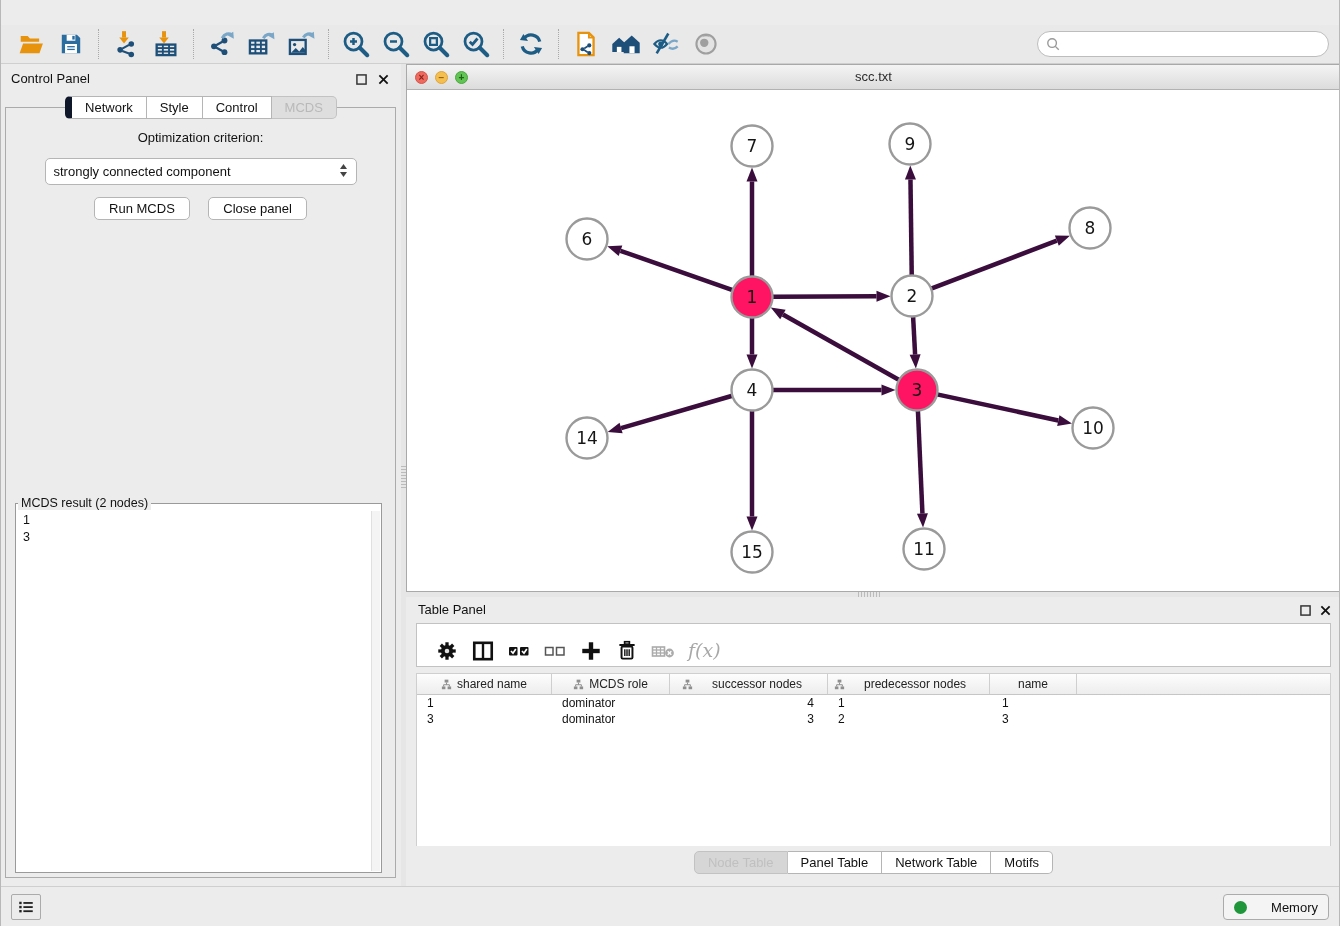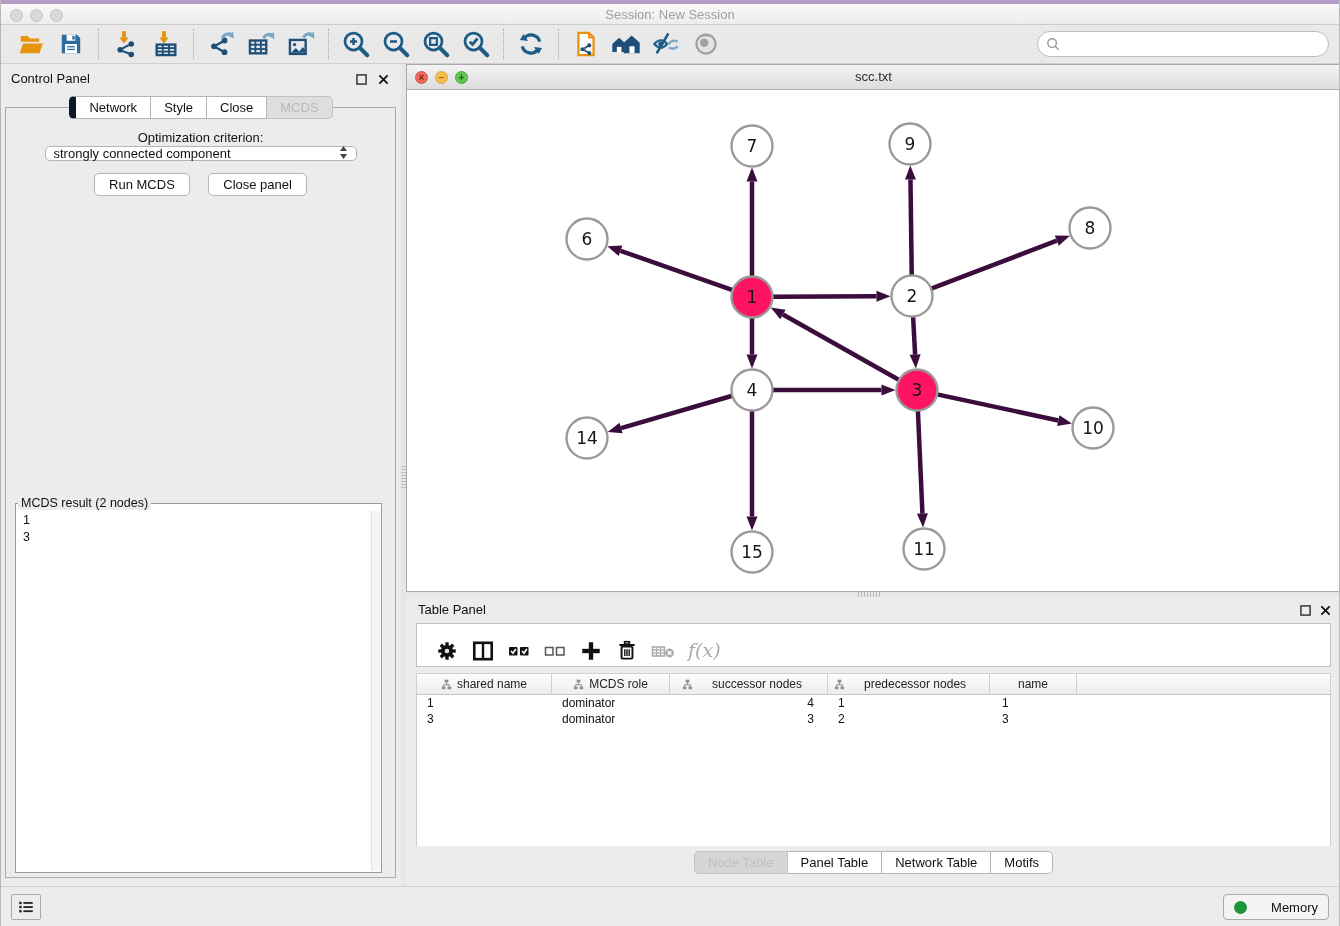--- a/index.html
+++ b/index.html
@@ -35,21 +35,21 @@
   .panel-ctl { position:absolute; top:7px; }
   .cp-tabs { position:absolute; top:32px; left:0; right:0; text-align:center; z-index:3; }
   .cp-tab { display:inline-block; font-size:13px; padding:3px 13px; background:#fff;
     border:1px solid #b5b5b5; border-left:none; color:#111; cursor:default; }
   .cp-tab:first-child { border-left:7px solid #0f172a; border-radius:5px 0 0 5px; }
   .cp-tab.active { background:#dedede; color:#b9b9b9; border-radius:0 5px 5px 0;
     border-color:#c2c2c2; }
   .cp-body { position:absolute; left:4px; right:5px; top:43px; bottom:8px;
     border:1px solid #ababab; background:#ececec; }
   .opt-label { margin-top:22px; text-align:center; font-size:13px; color:#111; }
-  .dropdown { margin:1px auto 0 auto; width:312px; height:15px; background:#fff;
+  .dropdown { margin:13px auto 0 auto; width:312px; height:27px; background:#fff;
     border:1px solid #b5b5b5; border-radius:5px; display:flex; align-items:center;
     font-size:13px; padding:0 8px; color:#111; }
   .dropdown .dd-arrows { margin-left:auto; }
   .btn-row { margin-top:12px; text-align:center; }
   .mac-btn { display:inline-block; font-size:13px; color:#111; background:#fff;
     border:1px solid #b5b5b5; border-radius:5px; padding:3px 14px; margin:0 7px; }
   .result-box { position:absolute; left:9px; right:13px; top:388px; bottom:4px;
     border:1px solid #9a9a9a; background:#fff; }
   .result-box legend { font-size:12.5px; color:#111; background:#ececec; padding:0 3px; margin-left:2px;}
   .result-lines { font-size:12.5px; color:#111; padding:2px 0 0 7px; line-height:17px; }
@@ -110,26 +110,20 @@
   .memory-btn { position:absolute; right:10px; top:7px; height:26px; background:#f4f4f4;
     border:1px solid #ababab; border-radius:4px; display:flex; align-items:center;
     padding:0 10px; gap:24px; font-size:13px; color:#111; }
   .memory-dot { width:13px; height:13px; border-radius:50%; background:#1e9639; }
 </style>
 </head>
 <body>
 
 <div id="app">
 
-  <div class="titlebar">
-    <span class="traffic" style="left:9px"></span>
-    <span class="traffic" style="left:29px"></span>
-    <span class="traffic" style="left:49px"></span>
-    <div class="win-title">Session: New Session</div>
-  </div>
 
   <div class="toolbar">
     <div class="tb-btn">
       <svg width="28" height="26" viewBox="0 0 24 24">
           <path d="M2.5 4.5h6.5l2 2.5h8.5v3H2.5z" fill="#e8930e"></path>
           <path d="M1.5 20.5l3.2-9H23l-3.2 9z" fill="#e8930e"></path>
         </svg>
     </div>
     <div class="tb-btn">
       <svg width="26" height="26" viewBox="0 0 24 24">
@@ -287,21 +281,21 @@
           <rect x="1" y="1" width="10" height="10" fill="none" stroke="#333" stroke-width="1.6"></rect>
         </svg>
     </span>
     <span class="panel-ctl" style="right:12px">
       <svg width="11" height="11" viewBox="0 0 12 12">
           <line x1="1.5" y1="1.5" x2="10.5" y2="10.5" stroke="#111" stroke-width="2"></line>
           <line x1="10.5" y1="1.5" x2="1.5" y2="10.5" stroke="#111" stroke-width="2"></line>
         </svg>
     </span>
     <div class="cp-tabs">
-      <span class="cp-tab">Network</span><span class="cp-tab">Style</span><span class="cp-tab">Close</span><span class="cp-tab active">MCDS</span>
+      <span class="cp-tab">Network</span><span class="cp-tab">Style</span><span class="cp-tab">Control</span><span class="cp-tab active">MCDS</span>
     </div>
     <div class="cp-body">
       <div class="opt-label">Optimization criterion:</div>
       <div class="dropdown">
         <span>strongly connected component</span>
         <span class="dd-arrows">
           <svg width="9" height="15" viewBox="0 0 9 15">
               <polygon points="4.5,1 8,6 1,6" fill="#444"></polygon>
               <polygon points="4.5,14 8,9 1,9" fill="#444"></polygon>
             </svg>

